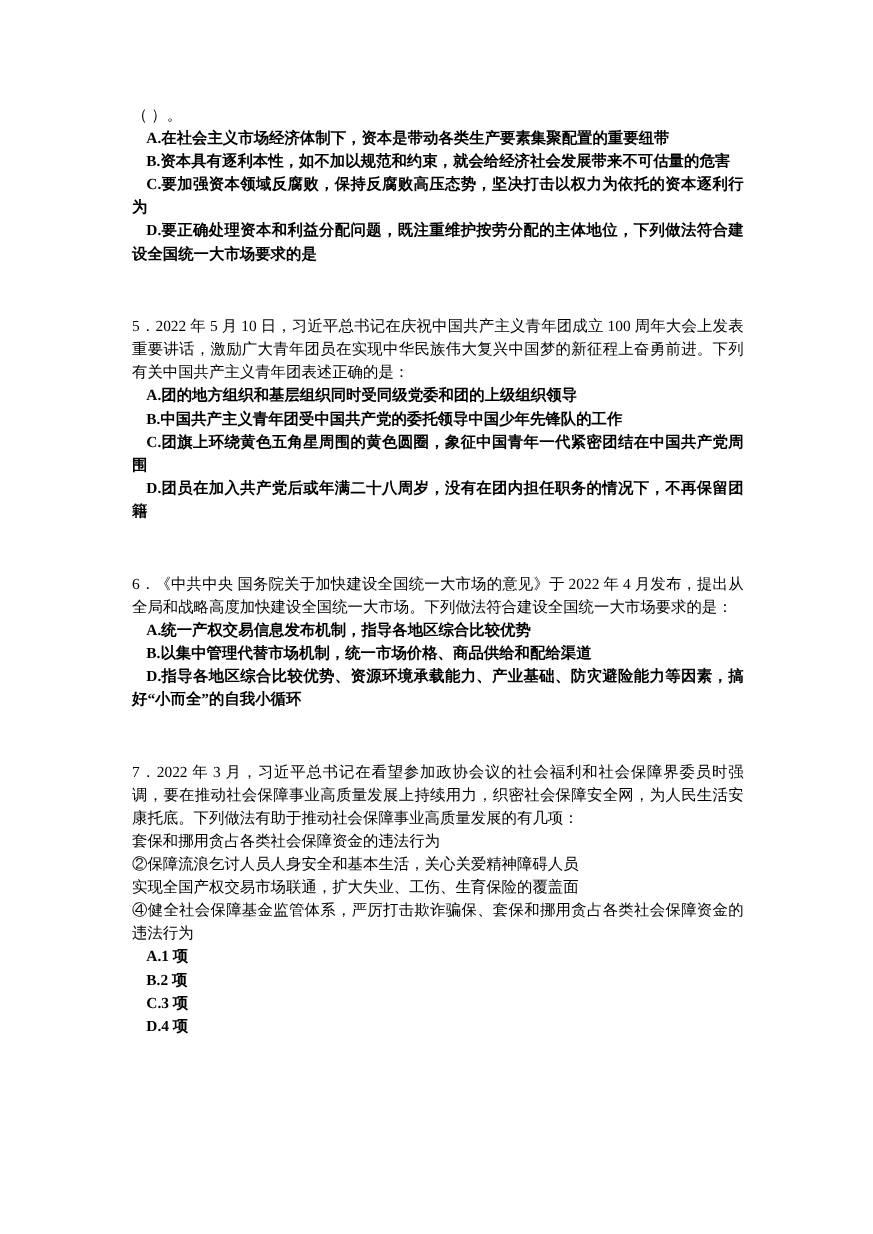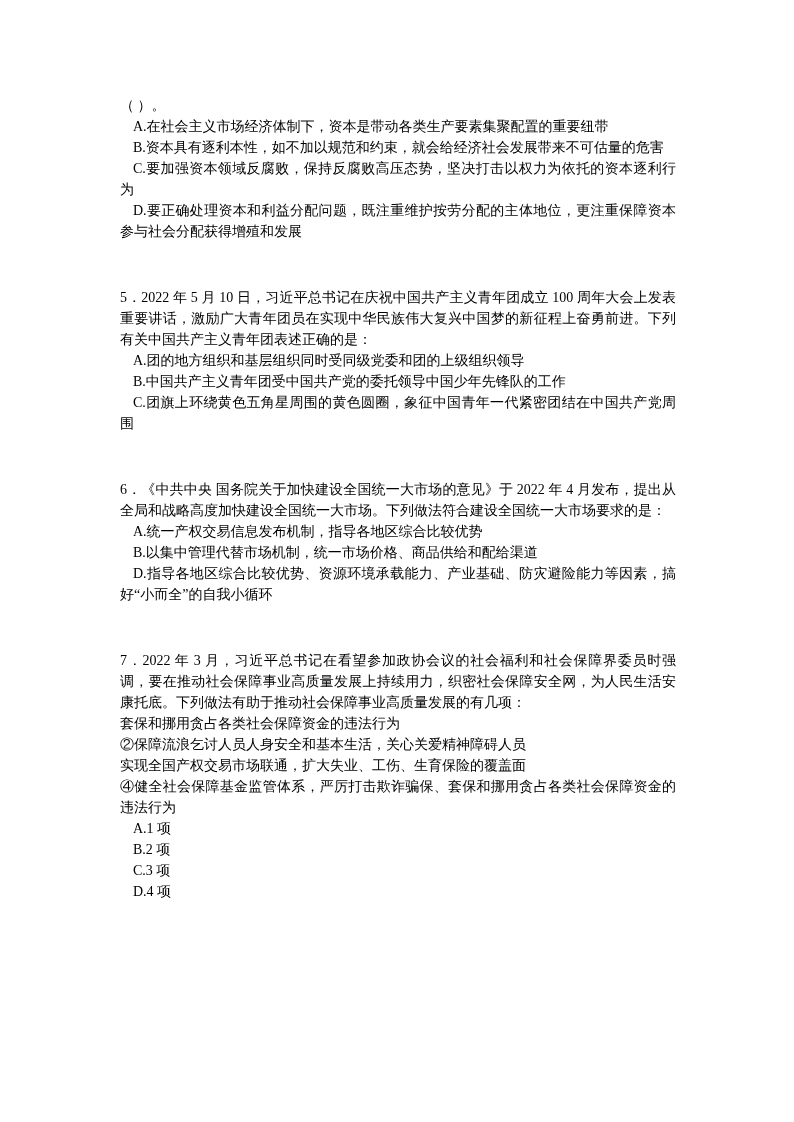--- a/index.html
+++ b/index.html
@@ -27,40 +27,42 @@
   p.line {
     margin: 0;
     font-size: 14px;
     line-height: 21px;
     text-align: justify;
     word-break: break-all;
     color: #000000;
   }
   p.option {
     text-indent: 13px;
+    font-weight: bold;
   }
 </style>
 </head>
 <body>
 
 <div class="page">
 
   <section class="block">
     <p class="line">（      ）。</p>
     <p class="line option">A.在社会主义市场经济体制下，资本是带动各类生产要素集聚配置的重要纽带</p>
     <p class="line option">B.资本具有逐利本性，如不加以规范和约束，就会给经济社会发展带来不可估量的危害</p>
     <p class="line option">C.要加强资本领域反腐败，保持反腐败高压态势，坚决打击以权力为依托的资本逐利行为</p>
-    <p class="line option">D.要正确处理资本和利益分配问题，既注重维护按劳分配的主体地位，更注重保障资本参与社会分配获得增殖和发展</p>
+    <p class="line option">D.要正确处理资本和利益分配问题，既注重维护按劳分配的主体地位，下列做法符合建设全国统一大市场要求的是</p>
   </section>
 
   <section class="block">
     <p class="line">5．2022 年 5 月 10 日，习近平总书记在庆祝中国共产主义青年团成立 100 周年大会上发表重要讲话，激励广大青年团员在实现中华民族伟大复兴中国梦的新征程上奋勇前进。下列有关中国共产主义青年团表述正确的是：</p>
     <p class="line option">A.团的地方组织和基层组织同时受同级党委和团的上级组织领导</p>
     <p class="line option">B.中国共产主义青年团受中国共产党的委托领导中国少年先锋队的工作</p>
     <p class="line option">C.团旗上环绕黄色五角星周围的黄色圆圈，象征中国青年一代紧密团结在中国共产党周围</p>
+    <p class="line option">D.团员在加入共产党后或年满二十八周岁，没有在团内担任职务的情况下，不再保留团籍</p>
   </section>
 
   <section class="block">
     <p class="line">6．《中共中央  国务院关于加快建设全国统一大市场的意见》于 2022 年 4 月发布，提出从全局和战略高度加快建设全国统一大市场。下列做法符合建设全国统一大市场要求的是：</p>
     <p class="line option">A.统一产权交易信息发布机制，指导各地区综合比较优势</p>
     <p class="line option">B.以集中管理代替市场机制，统一市场价格、商品供给和配给渠道</p>
     <p class="line option">D.指导各地区综合比较优势、资源环境承载能力、产业基础、防灾避险能力等因素，搞好“小而全”的自我小循环</p>
   </section>
 
   <section class="block">

